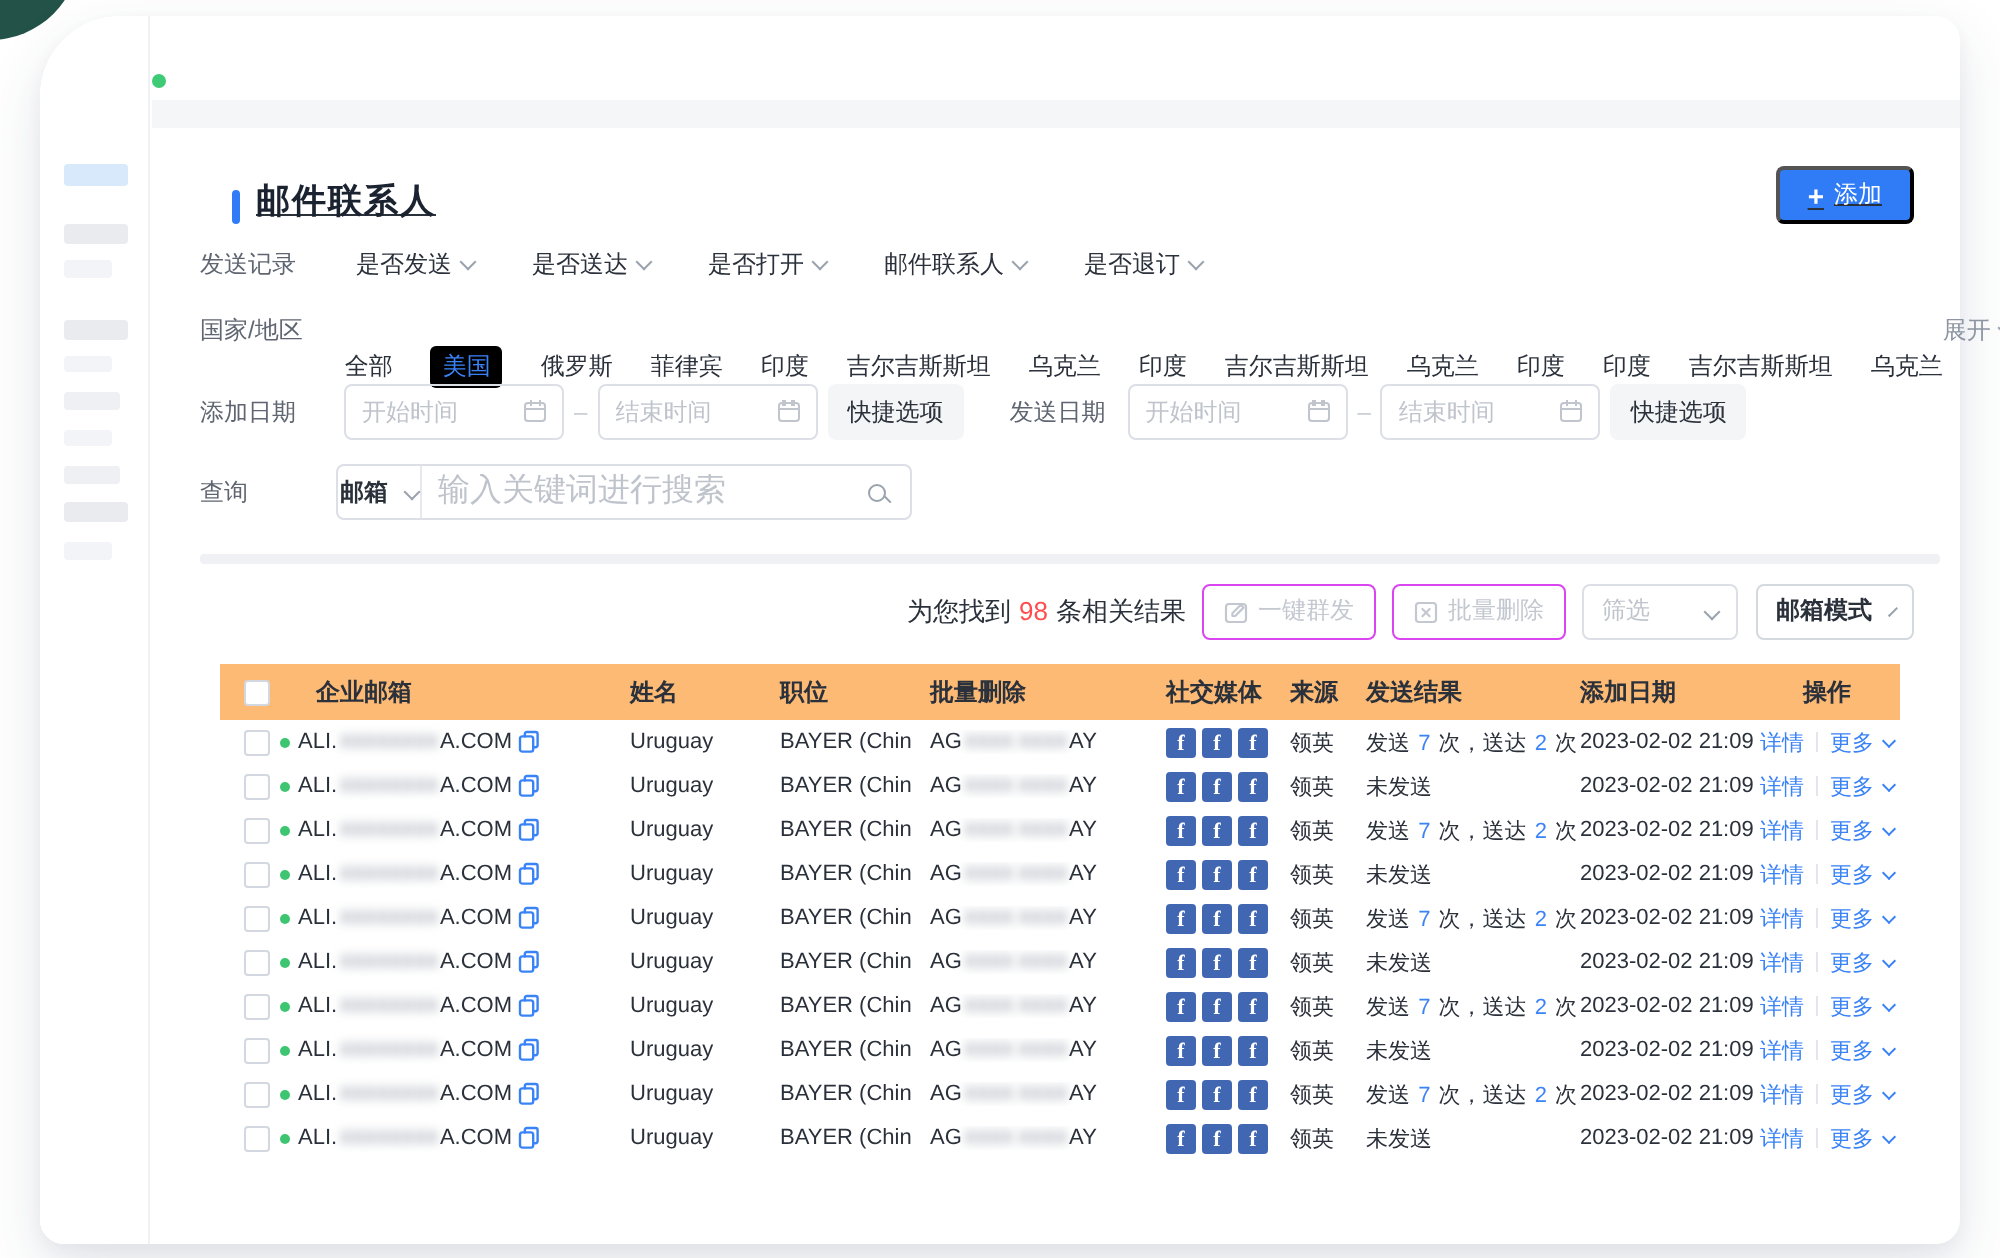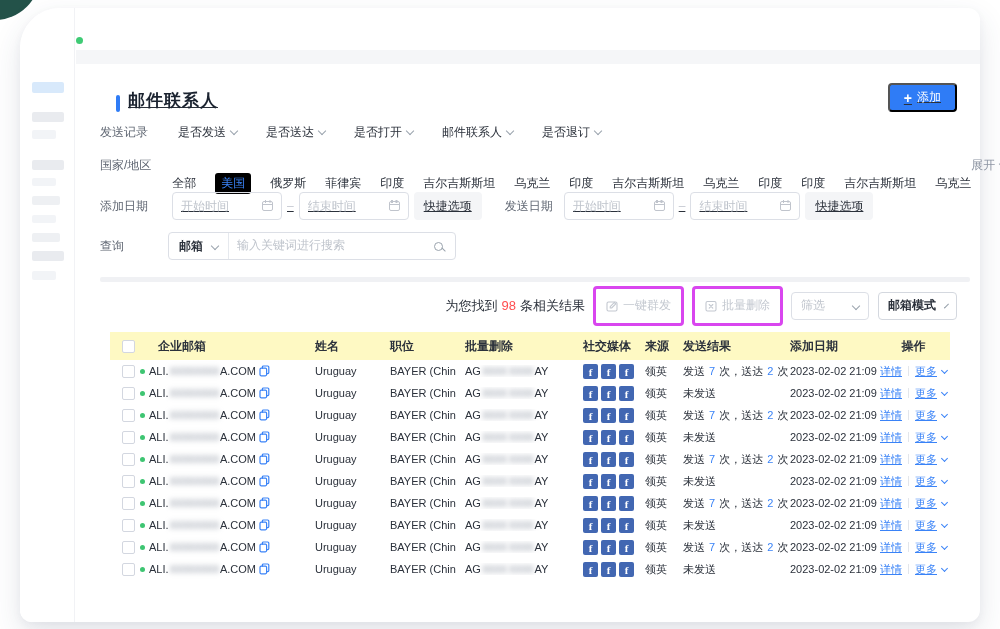--- a/index.html
+++ b/index.html
@@ -41,72 +41,72 @@
   .row-country .flabel { margin-right:21px; }
   .c-opts { display:flex; align-items:center; gap:19px; flex:1; }
   .c-opt { cursor:pointer; white-space:nowrap;margin-top:36px; }
   .c-opt.sel { color:#3a83f7; background:#000000; padding:2px 6px; border-radius:3px; }
   .expand { color:#8d95a3; cursor:pointer; white-space:nowrap; }
   .chev { display:inline-block; width:6px; height:6px; border-right:1.3px solid #9aa3ad; border-bottom:1.3px solid #9aa3ad; transform:rotate(45deg); margin-left:5px; vertical-align:2px; }
   .chev.blue { border-color:#3a83f7; width:5px; height:5px; }
 
   .row-dates { top:184px; height:28px; }
   .row-dates .flabel { margin-right:24px; }
-  .dgroup { display:flex; align-items:center;text-decoration:underline; }
+  .dgroup { display:flex; align-items:center; }
   .dinput { width:110px; height:28px; border:1px solid #dcdfe6; border-radius:4px; display:flex; align-items:center; padding:0 8px; }
   .dinput input { border:0; outline:0; width:100%; font-size:12px; color:#2b313b; font-family:inherit; }
   .dinput input::placeholder { color:#bfc4cc; }
   .dash { color:#c6cad2; margin:0 5px; }
   .btn-quick { height:28px; background:#f4f5f7; border-radius:4px; padding:0 10px; margin-left:5px; display:inline-flex; align-items:center; cursor:pointer; color:#2b313b; }
   .glabel2 { color:#5f6672; margin:0 11px 0 23px; white-space:nowrap; }
   .cal { width:11px; height:10px; border:1px solid #c0c4cc; border-radius:2px; position:relative; flex:none; margin-left:4px; }
   .cal::before { content:""; position:absolute; left:1.5px; top:-2.5px; width:1.5px; height:3px; background:#c0c4cc; box-shadow:4.5px 0 0 #c0c4cc; }
   .cal::after { content:""; position:absolute; left:0; right:0; top:2px; height:1px; background:#c0c4cc; }
 
   .row-query { top:224px; height:28px; }
   .row-query .flabel { margin-right:44px; }
   .qbox { display:flex; align-items:center; width:288px; height:28px; border:1px solid #dcdfe6; border-radius:4px; }
   .qfield { width:60px; display:flex; align-items:center; justify-content:center; gap:4px; border-right:1px solid #e6e9ee; height:100%; cursor:pointer; font-weight:bold; color:#2b313b; }
-  .qbox input { flex:1; border:0; outline:0; padding:0 8px; font-size:12px; font-family:Liberation Mono, monospace; }
+  .qbox input { flex:1; border:0; outline:0; padding:0 8px; font-size:16px; font-family:Liberation Sans, sans-serif; }
   .qbox input::placeholder { color:#bfc4cc; }
   .mag { width:9px; height:9px; border:1.4px solid #9aa3ad; border-radius:50%; position:relative; margin-right:12px; flex:none; }
   .mag::after { content:""; position:absolute; width:5px; height:1.4px; background:#9aa3ad; transform:rotate(45deg); right:-4px; bottom:-1px; }
 
   .divider { position:absolute; top:269px; left:24px; right:10px; height:5px; background:#f0f1f4; border-radius:2px; }
 
   .toolbar { position:absolute; top:283px; left:0; right:0; height:29px; display:flex; align-items:center; padding:0 23px 0 28px; }
   .summary { flex:1; font-size:13px; color:#2b313b;text-align:right; }
   .summary .cnt { color:#ff4d4f; margin:0 4px; }
-  .btn-ghost { border:3px solid #d946ef; background:#fff; color:#c3c8d0; padding:0 10px; height:40px; margin-left:8px;align-items:center; }
+  .btn-ghost { border:1px solid #d946ef; background:#fff; color:#c3c8d0; padding:0 10px; height:28px; margin-left:8px;align-items:center; }
   .select { border:1px solid #dcdfe6; background:#fff; height:28px; width:78px; padding:0 9px; justify-content:space-between; margin-left:8px; }
   .select .ph { color:#bfc4cc; }
   .select.mode { border-color:#d4d8df; margin-left:9px; width:79px; }
   .select.mode .ph { color:#2b313b; font-weight:bold; }
 
   
   .table { position:absolute; top:324px; left:34px; width:840px; }
   .thead, .trow { display:grid; grid-template-columns:28px 168px 75px 75px 120px 62px 36px 105px 98px 73px; align-items:center; }
-  .thead { height:28px; background:#fef9c3; font-weight:bold; font-size:12px; color:#2b313b; }
+  .thead { height:28px; background:#fdba74; font-weight:bold; font-size:12px; color:#2b313b; }
   .trow { height:22px; font-size:11px; color:#2b313b; }
   .cb-cell { padding-left:12px; }
   .cb { width:13px; height:13px; border:1px solid #d3d7e0; border-radius:2px; background:#fff; display:block; cursor:pointer; }
   .h-email { padding-left:20px; }
   .c-email { display:flex; align-items:center; padding-left:2px; white-space:nowrap; }
   .dot { width:5px; height:5px; border-radius:50%; background:#3ec572; margin-right:4px; flex:none; }
   .masked { filter:blur(2.5px); color:#8a92a0; font-size:10px; letter-spacing:-.5px; margin:0 1px; }
   .cell-p9 { padding-left:9px; white-space:nowrap; overflow:hidden; }
   .c-social { padding-left:7px; display:flex; gap:3px; }
   .fb { width:15px; height:15px; background:#4267b2; border-radius:2px; color:#fff; font-weight:bold; font-size:11px; display:flex; align-items:flex-end; justify-content:center; line-height:1.15; font-family:"Liberation Serif","DejaVu Serif",serif; }
   .c-source { padding-left:7px; white-space:nowrap; }
   .c-result { padding-left:9px; white-space:nowrap; }
   .c-result .n { color:#3a83f7; margin:0 1px; }
   .c-date { padding-left:11px; white-space:nowrap; font-size:11px; }
   .c-act { display:flex; align-items:center; justify-content:center; gap:6px; color:#3a83f7; white-space:nowrap; }
   .vsep { width:1px; height:10px; background:#e3e6eb; }
-  .link { cursor:pointer;text-decoration:underline; }
+  .link { cursor:pointer; }
   svg.ic { display:block; }
 </style>
 </head>
 <body>
 
 <div class="page">
   <div class="corner-accent"></div>
 
   <div class="window">
     <div class="lights">

